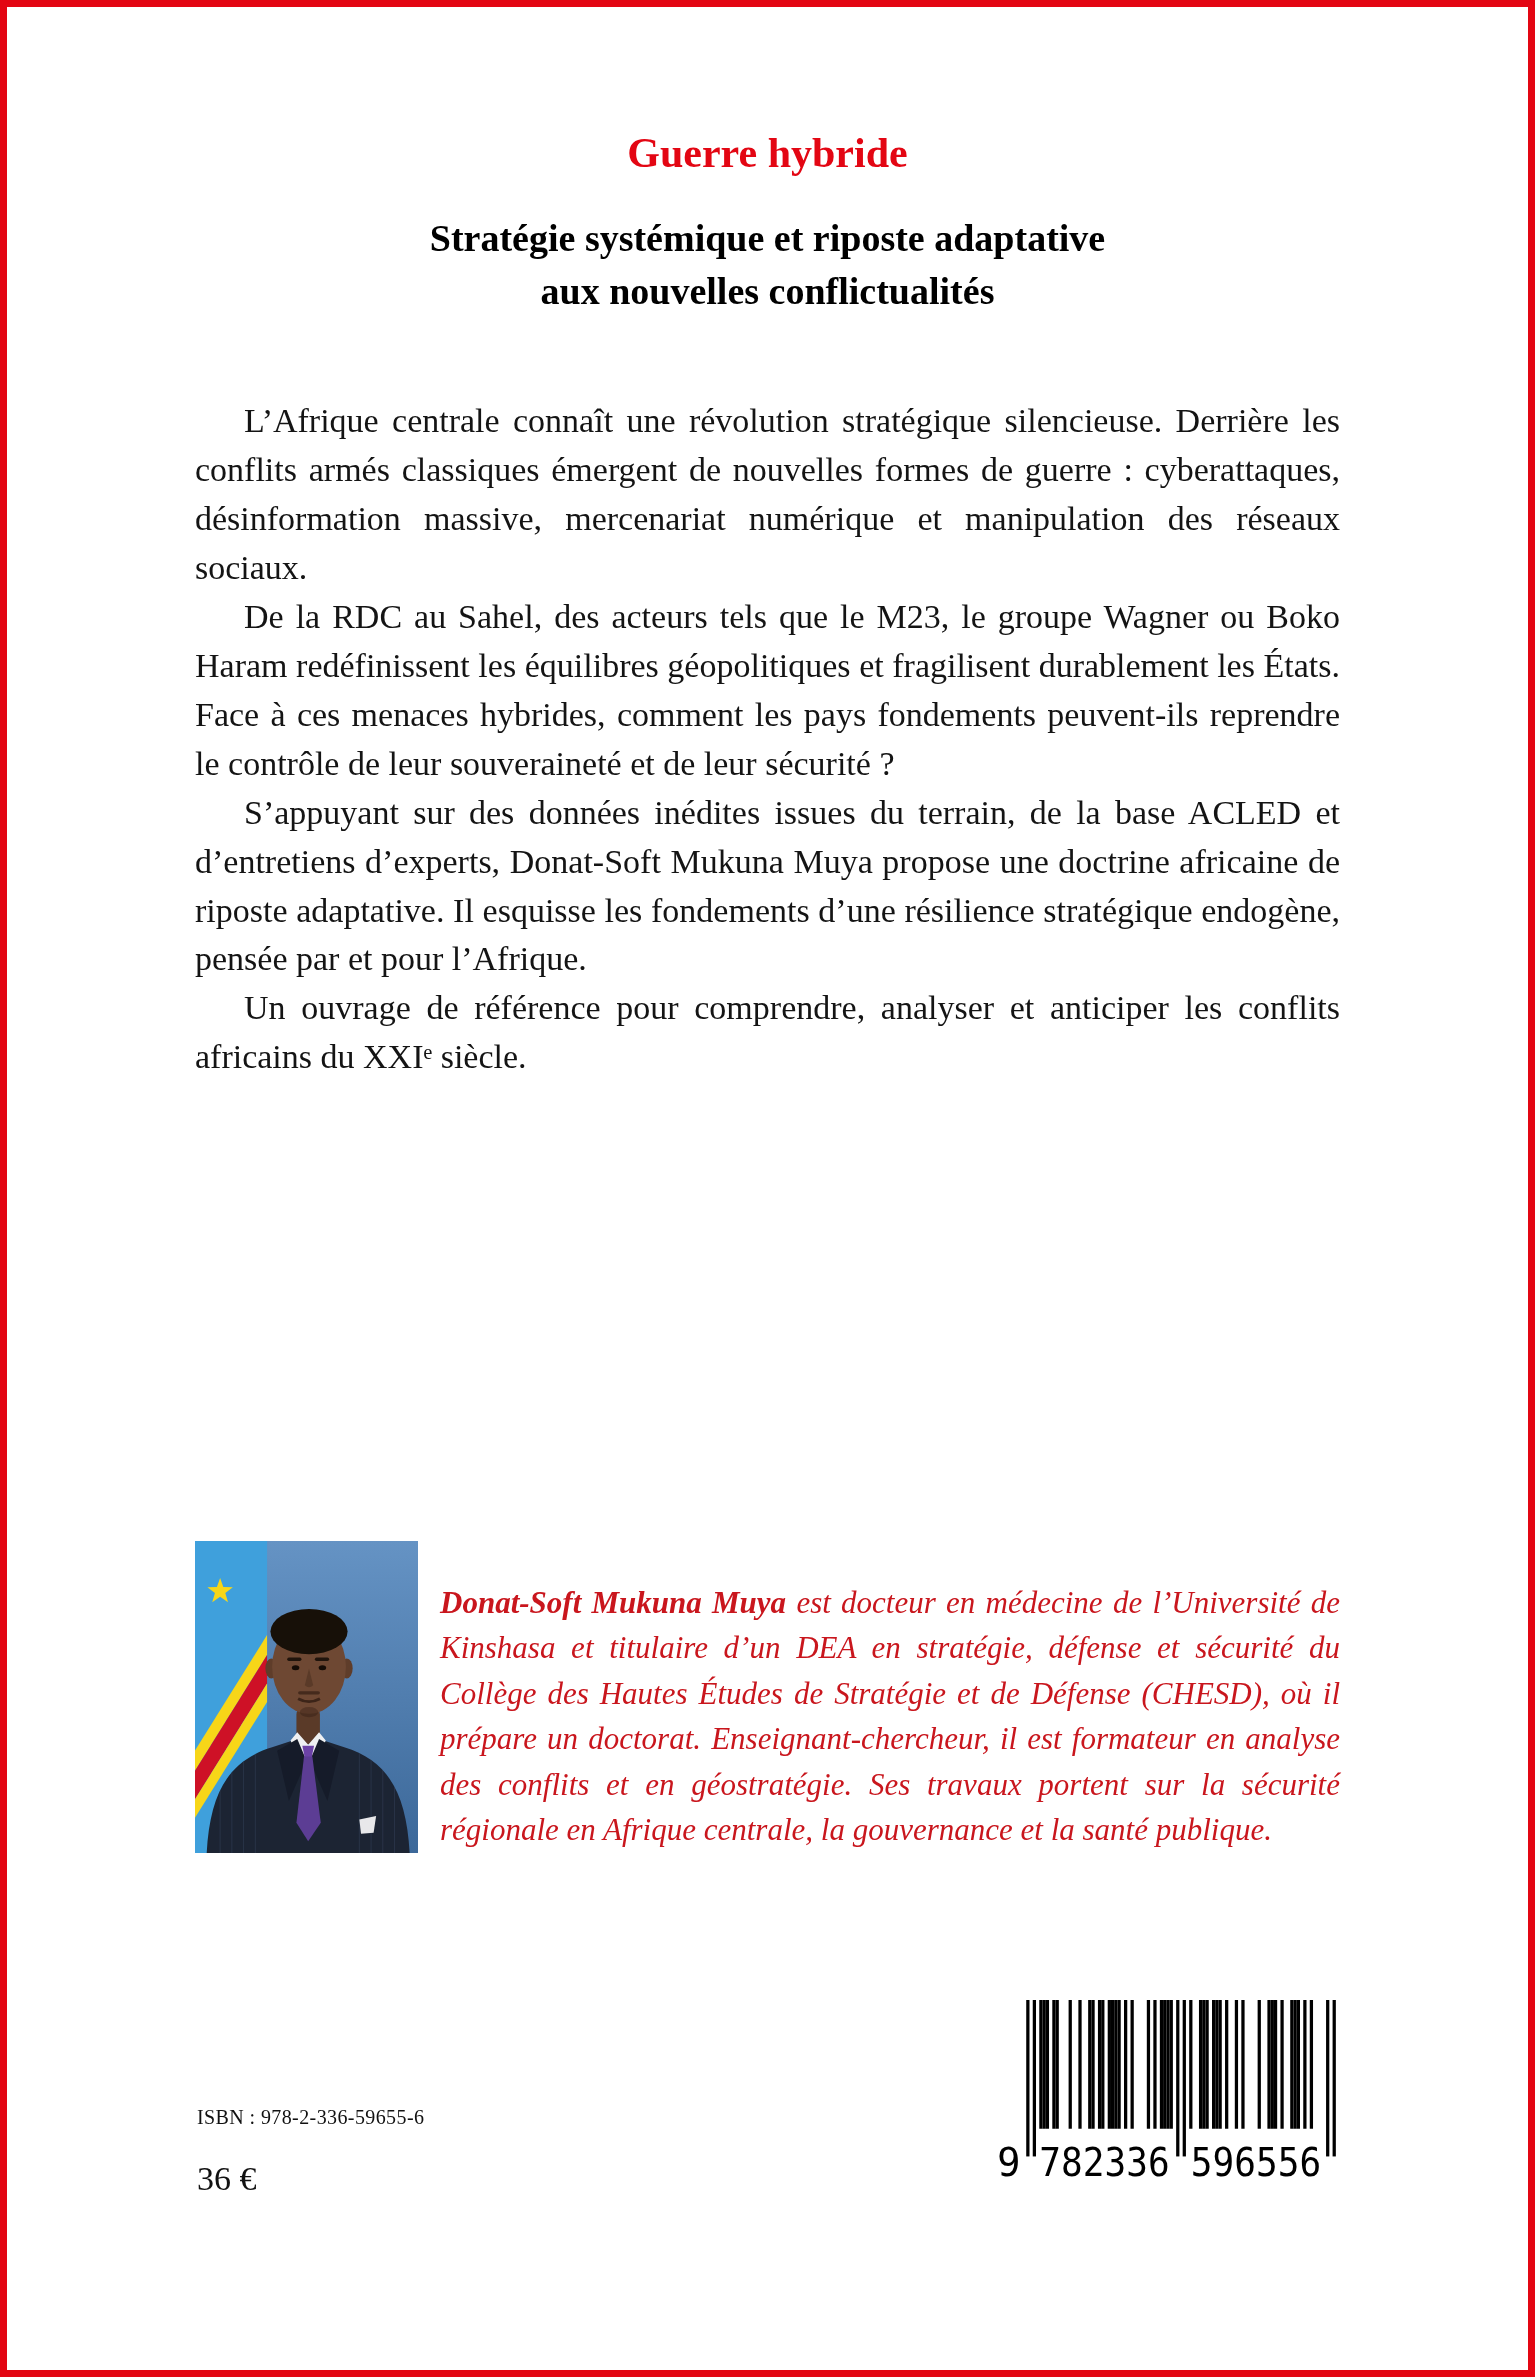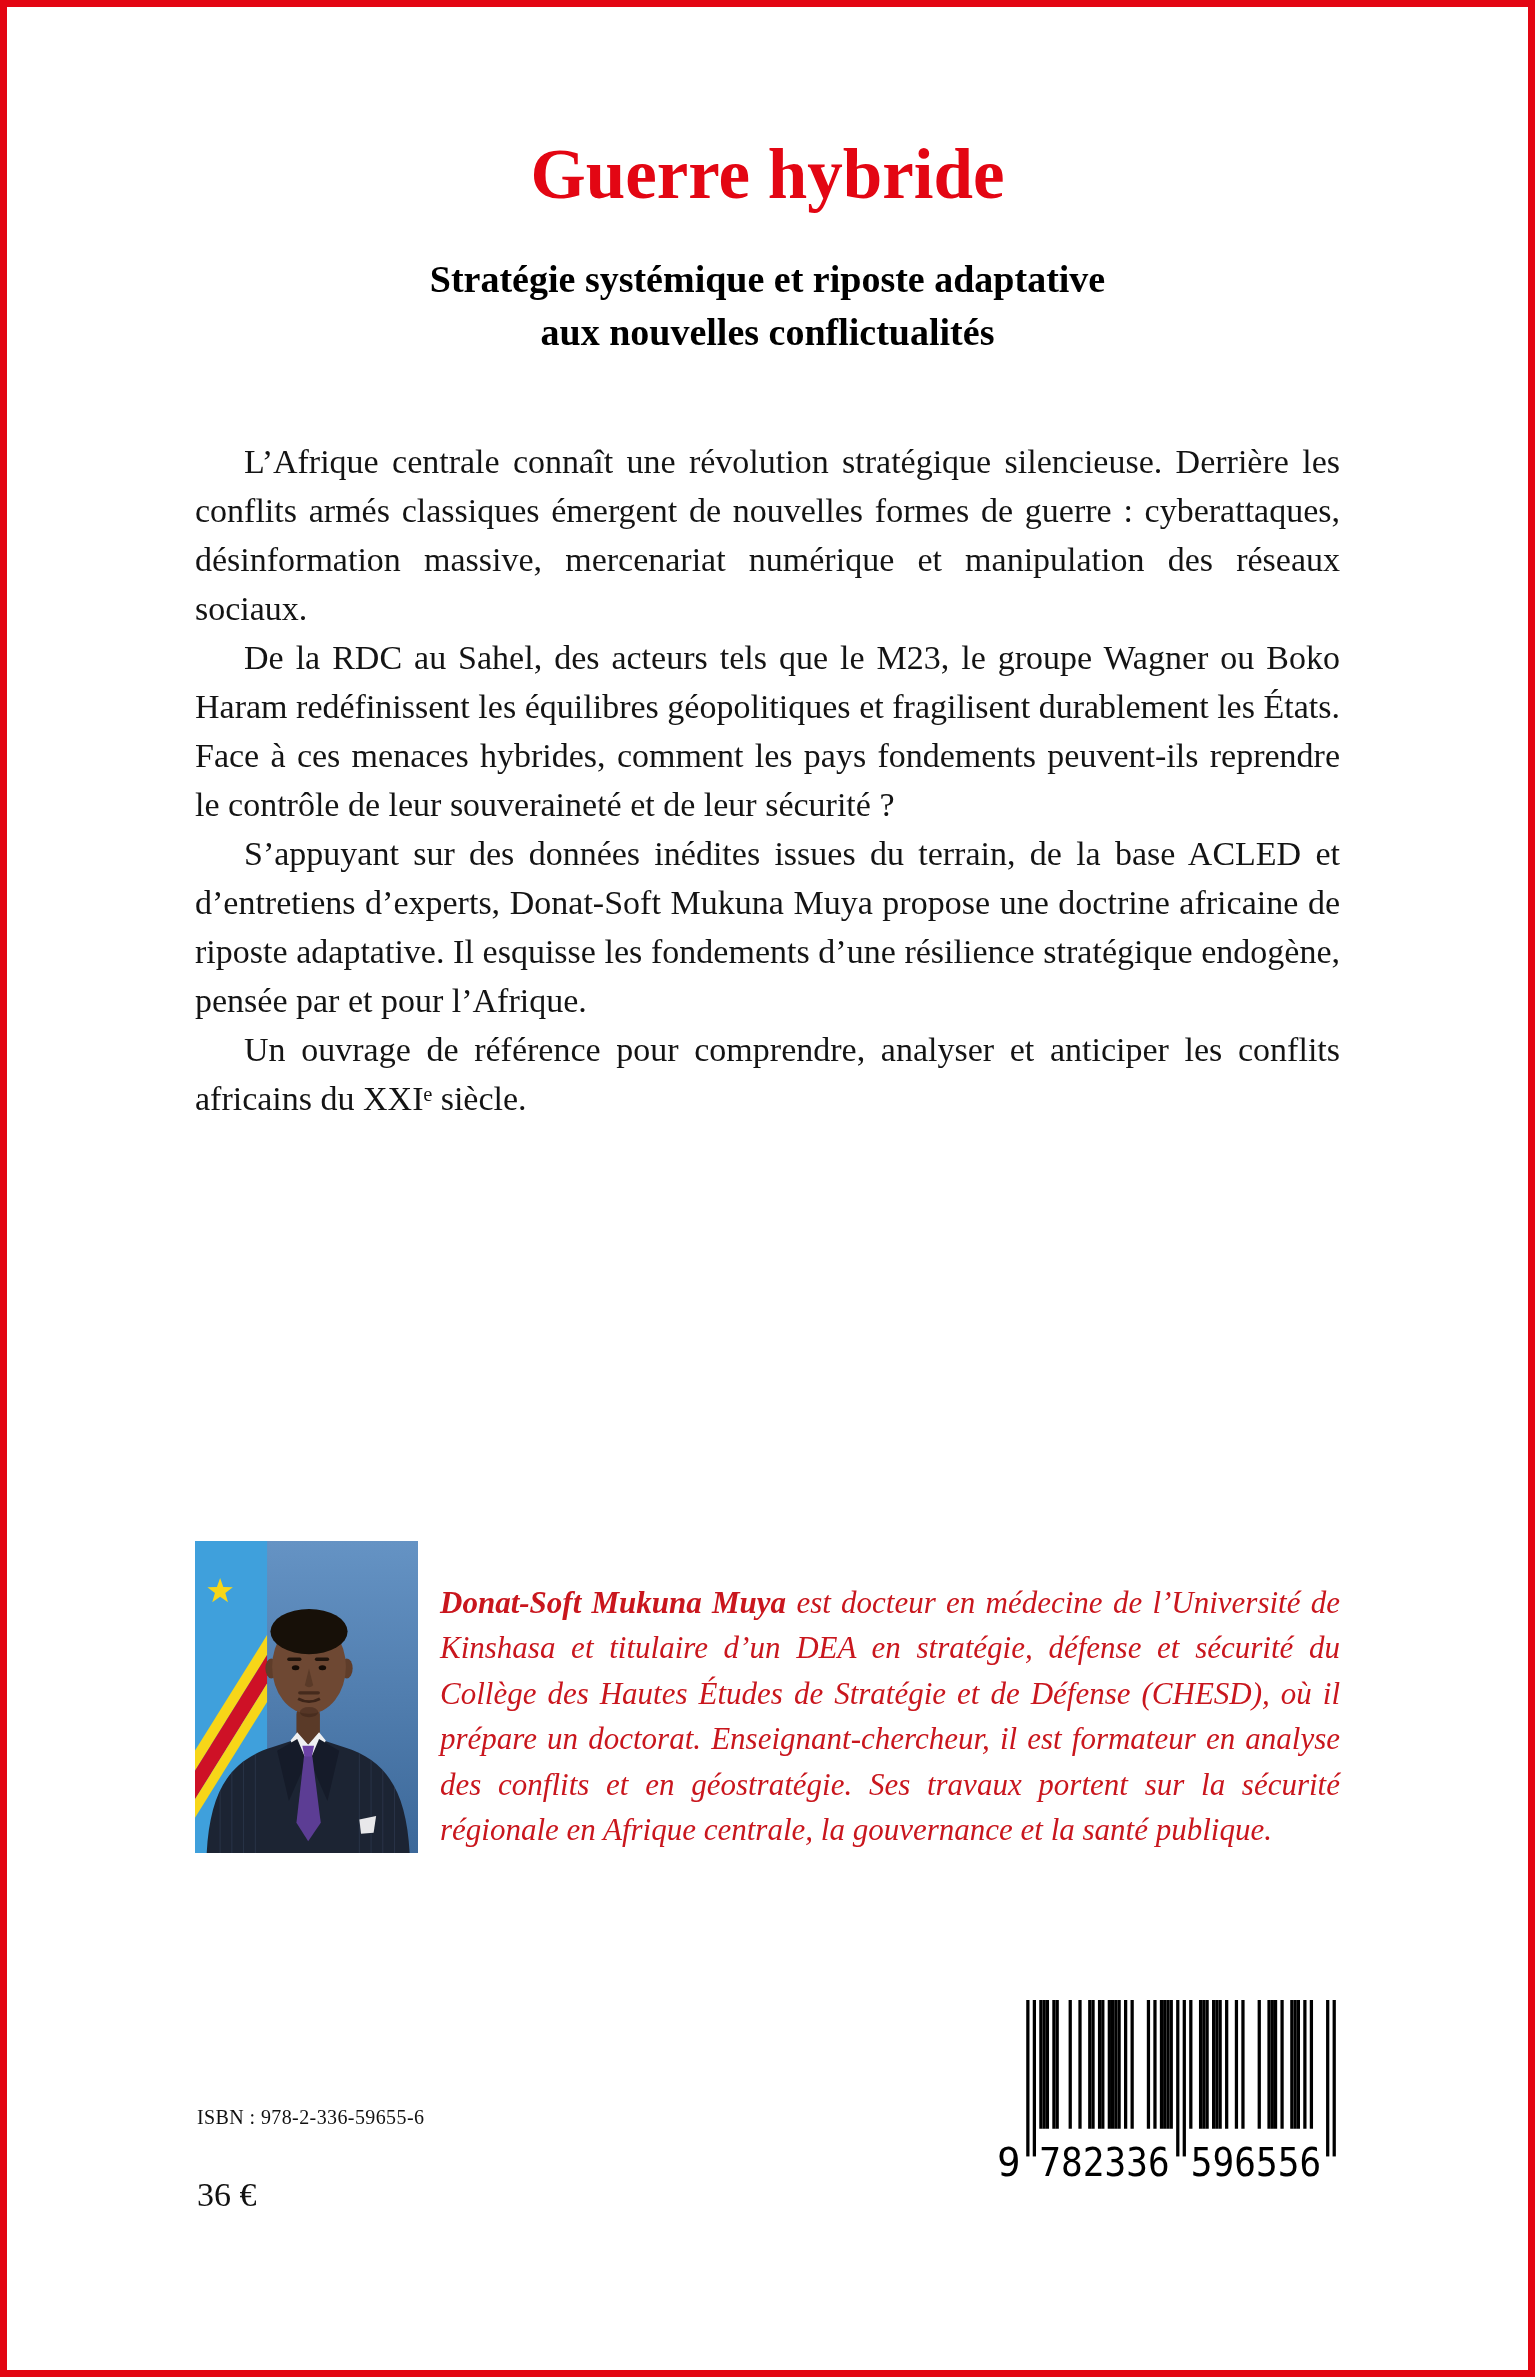--- a/index.html
+++ b/index.html
@@ -11,21 +11,21 @@
     border:7.6px solid #e30613;
     overflow:hidden;
     font-family:"Liberation Serif","DejaVu Serif",serif;
     color:#141414;
   }
   .title {
     margin:117px 92px 0;
     text-align:center;
     color:#e30613;
     font-weight:700;
-    font-size:71px;
+    font-size:42px;
     line-height:1.42;
   }
   .title .line { display:block; }
   .subtitle {
     margin:28.5px 126px 0;
     text-align:center;
     color:#000000;
     font-weight:700;
     font-size:38px;
     line-height:1.38;
@@ -66,21 +66,20 @@
     left:190px; top:2099px;
     font-size:20px;
     color:#111111;
     letter-spacing:0.4px;
   }
   .price {
     position:absolute;
     left:190px; top:2153px;
     font-size:34px;
     color:#111111;
-    margin-top:16px;
   }
   .barcode {
     position:absolute;
     left:980px; top:1990px;
     background:#ffffff;
     padding:3.4px 5px 0 5px;
   }
 </style>
 </head>
 <body>

